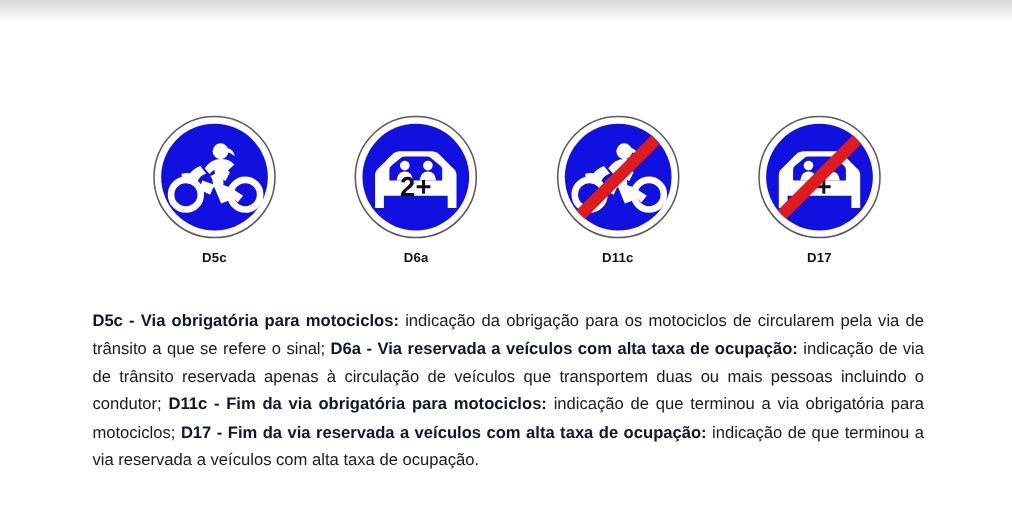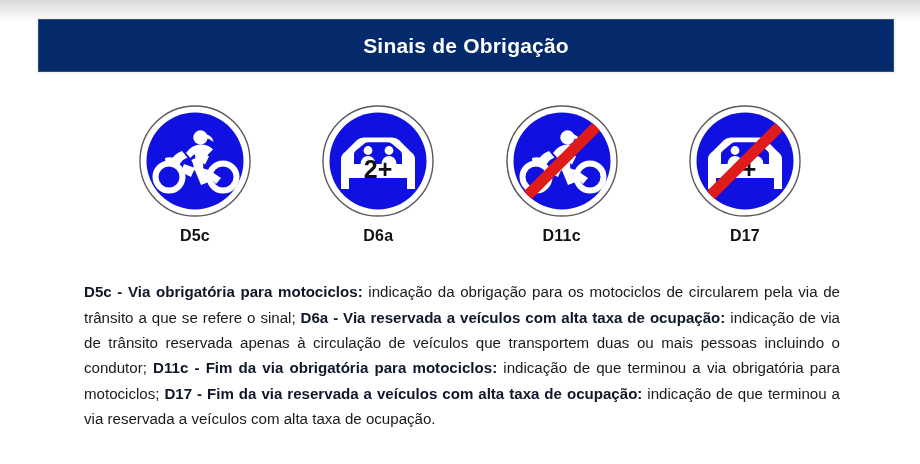--- a/index.html
+++ b/index.html
@@ -85,21 +85,21 @@
     height: 114px;
     position: relative;
   }
   .sign-svg {
     display: block;
     width: 114px;
     height: 114px;
   }
   .sign-label {
     margin-top: 9px;
-    font-size: 16px;
+    font-size: 12px;
     font-weight: bold;
     color: #111111;
     font-family: "Liberation Sans", sans-serif;
     letter-spacing: 0.2px;
   }
 
   
   .body-text {
     position: absolute;
     left: 84px;
@@ -113,25 +113,20 @@
   }
   .body-text b { font-weight: bold; color: #0f172a; }
 </style>
 </head>
 <body>
 
 <div class="page-top-gradient"></div>
 
 <div class="sheet">
 
-  <div class="banner-wrap">
-    <div class="banner">
-      <span class="banner-title">Sinais de Obrigação</span>
-    </div>
-  </div>
 
   <div class="signs-row">
 
     <div class="sign-cell">
       <div class="sign-graphic">
         <svg class="sign-svg" viewBox="0 0 114 114" xmlns="http://www.w3.org/2000/svg">
           <circle cx="57" cy="57" r="55" fill="#ffffff" stroke="#5a5a5a" stroke-width="1.4"></circle>
           <circle cx="57" cy="57" r="48.5" fill="#1010e0"></circle>
           <g fill="#ffffff">
 

